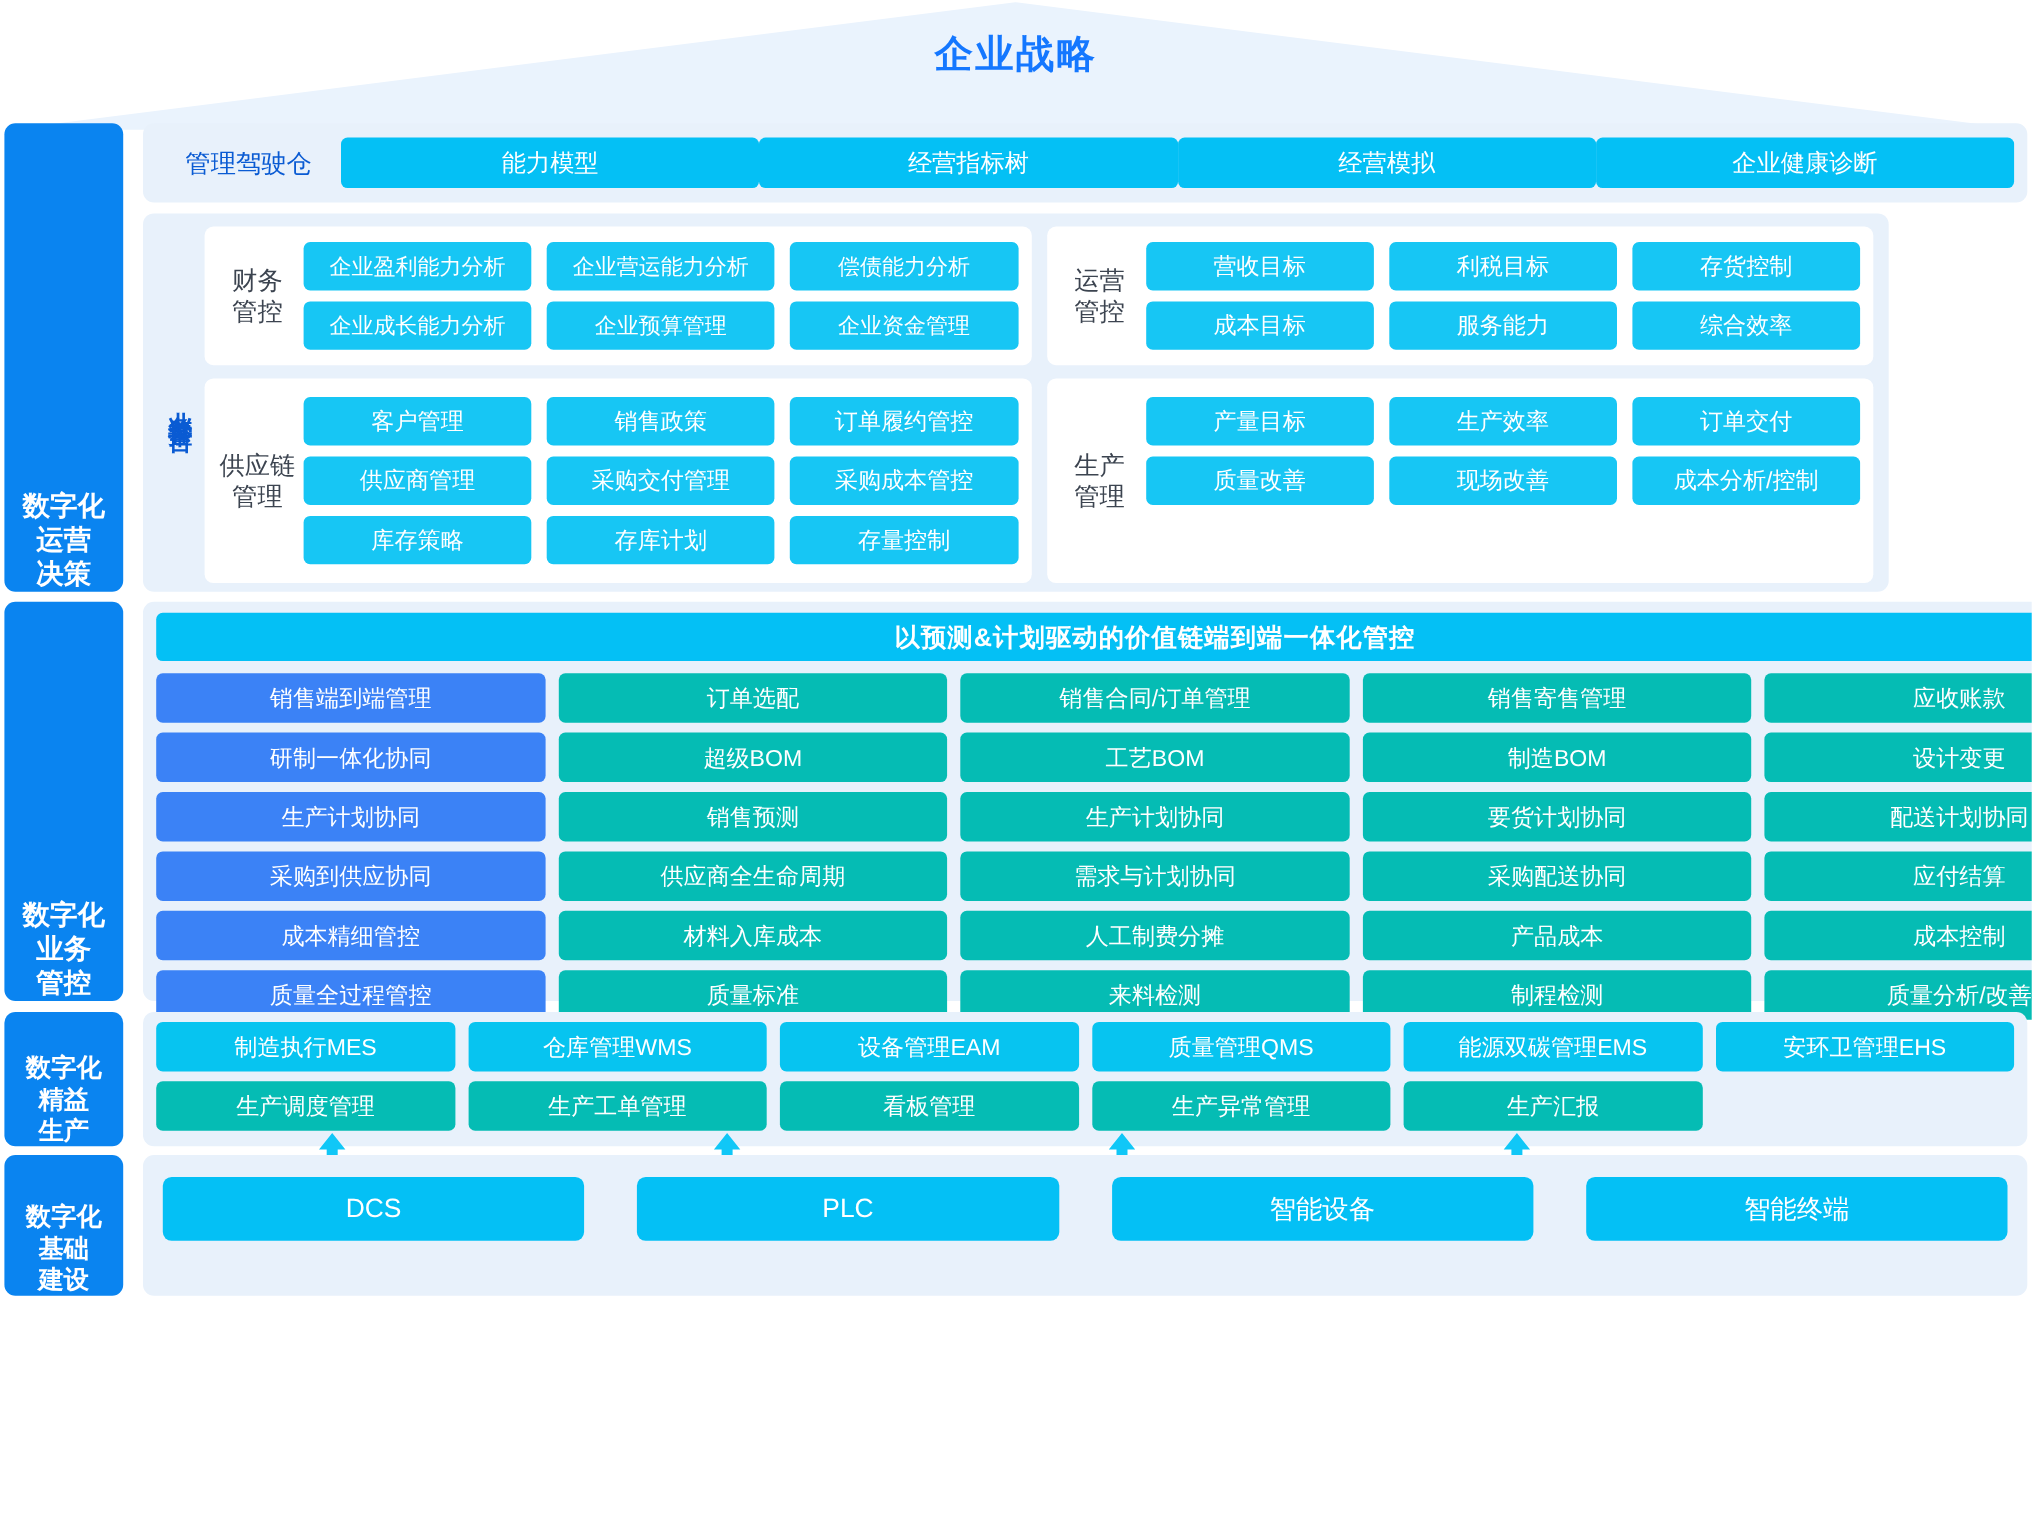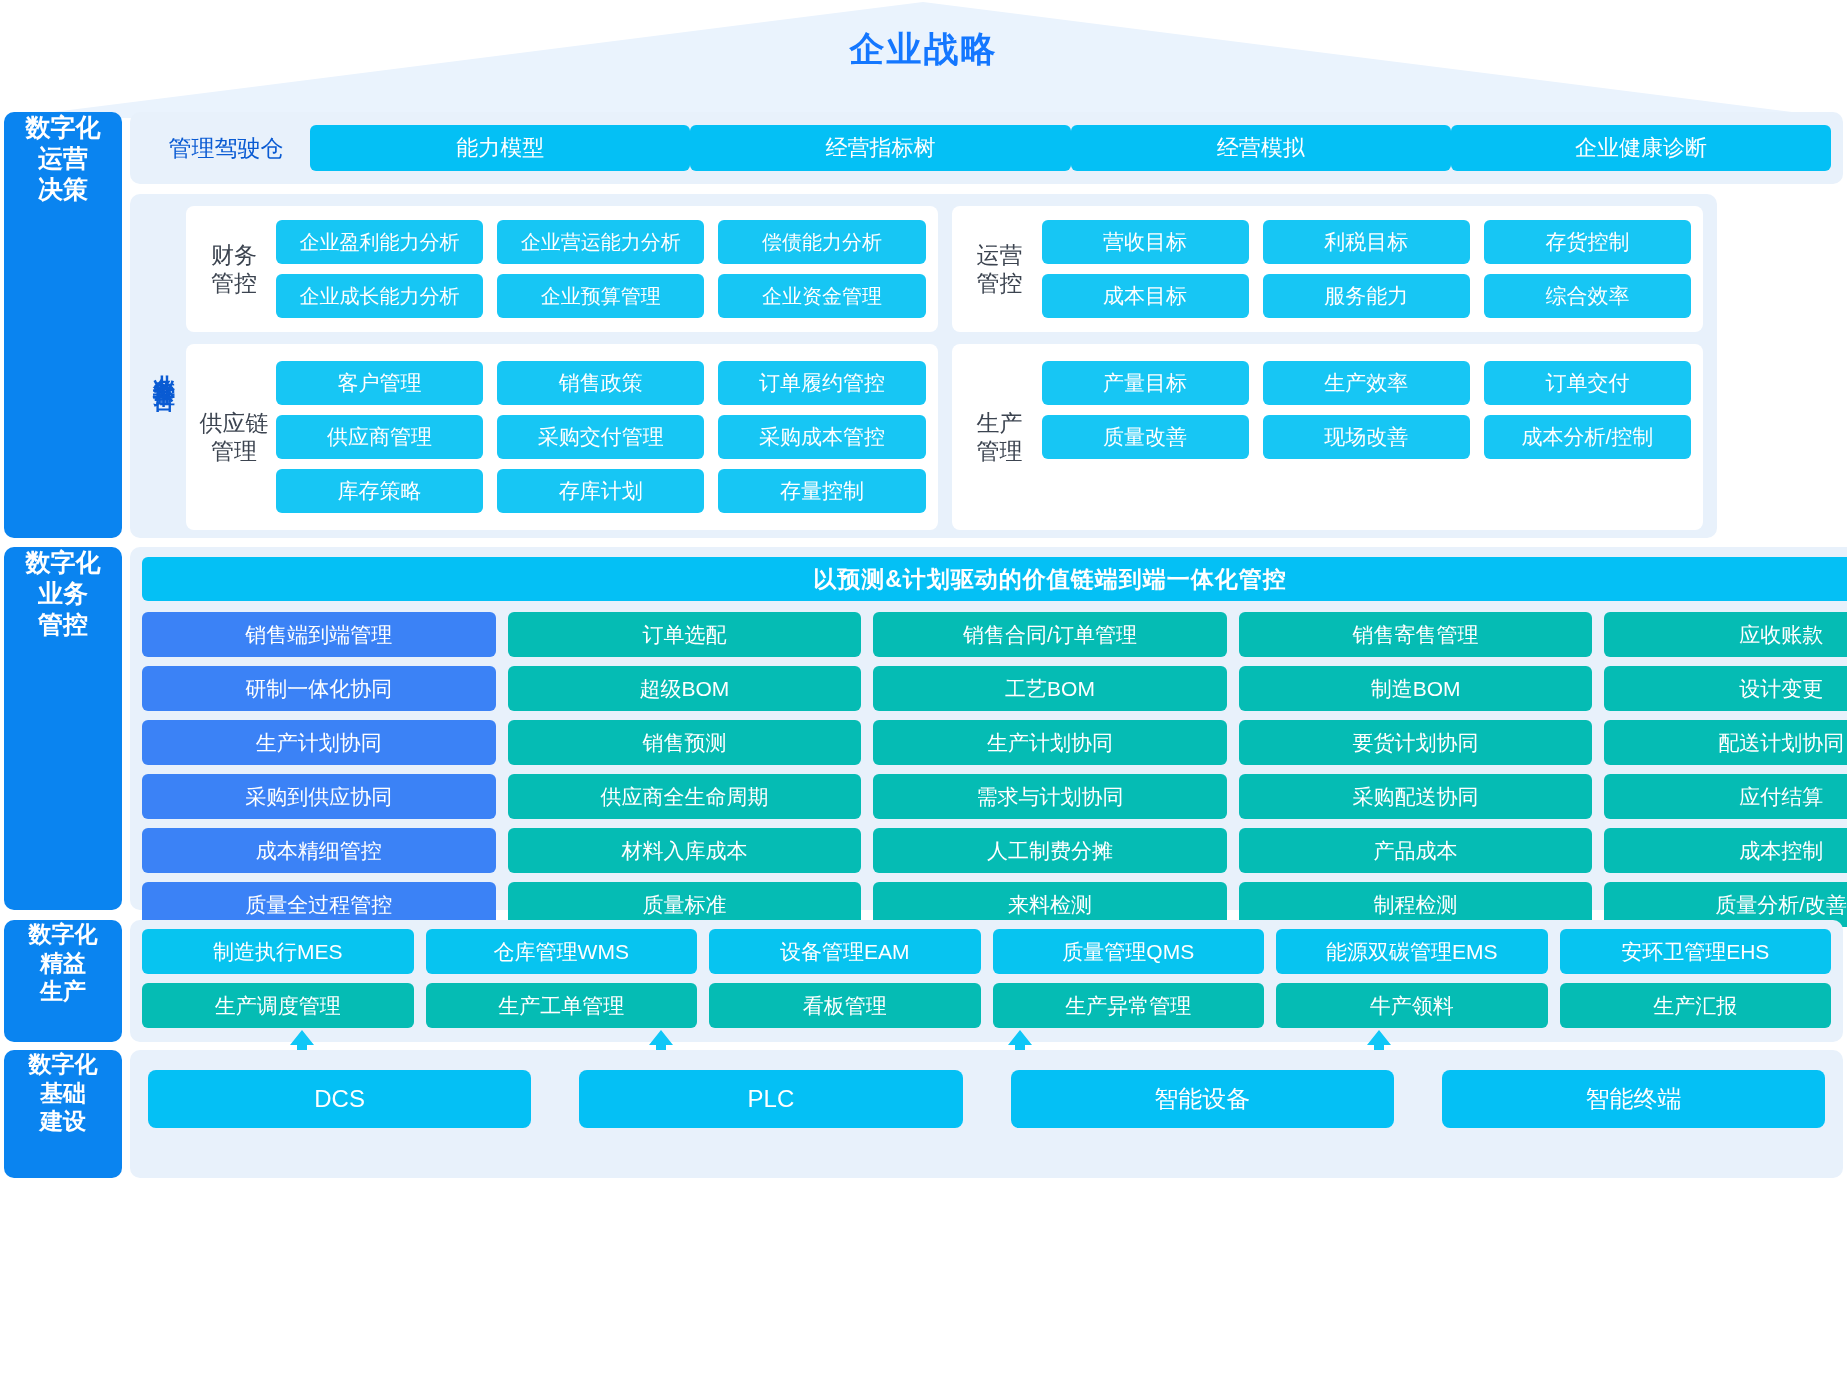--- a/index.html
+++ b/index.html
@@ -20,28 +20,28 @@
   .roof-title {
     position: absolute; left: 0; top: 26px; width: 1847px;
     text-align: center;
     font-size: 35px; font-weight: bold; color: #1477ff;
     letter-spacing: 2px;
   }
 
   
   .rail {
     position: absolute; left: 4px;
-    width: 118px;
+    width: 108px;
     background: #0a84f0;
     border-radius: 10px;
     color: #ffffff;
     font-weight: bold;
     font-size: 25px;
     line-height: 1.24;
-    display: flex; align-items: flex-start; justify-content: center;
+    display: flex; align-items: flex-end; justify-content: center;
     text-align: center;
   }
   .rail span { display: block; }
   #rail-1 { top: 112px;  height: 426px; }
   #rail-2 { top: 547px;  height: 363px; }
   #rail-3 { top: 920px;  height: 122px; font-size: 23px; }
   #rail-4 { top: 1050px; height: 128px; font-size: 23px; }
 
   
   .panel {
@@ -328,21 +328,20 @@
       <div class="cell-lean c1">仓库管理WMS</div>
       <div class="cell-lean c1">设备管理EAM</div>
       <div class="cell-lean c1">质量管理QMS</div>
       <div class="cell-lean c1">能源双碳管理EMS</div>
       <div class="cell-lean c1">安环卫管理EHS</div>
 
       <div class="cell-lean c2">生产调度管理</div>
       <div class="cell-lean c2">生产工单管理</div>
       <div class="cell-lean c2">看板管理</div>
       <div class="cell-lean c2">生产异常管理</div>
-      <div class="cell-lean c2">牛产领料</div>
       <div class="cell-lean c2">生产汇报</div>
     </div>
   </div>
 
   <div class="arrows">
     <svg class="arrow" style="left:158px" viewBox="0 0 28 46">
         <path d="M14 0 L26 15 L19 15 L19 31 L26 31 L14 46 L2 31 L9 31 L9 15 L2 15 Z" fill="#10c7f7"></path>
       </svg>
     <svg class="arrow" style="left:517px" viewBox="0 0 28 46">
         <path d="M14 0 L26 15 L19 15 L19 31 L26 31 L14 46 L2 31 L9 31 L9 15 L2 15 Z" fill="#10c7f7"></path>

